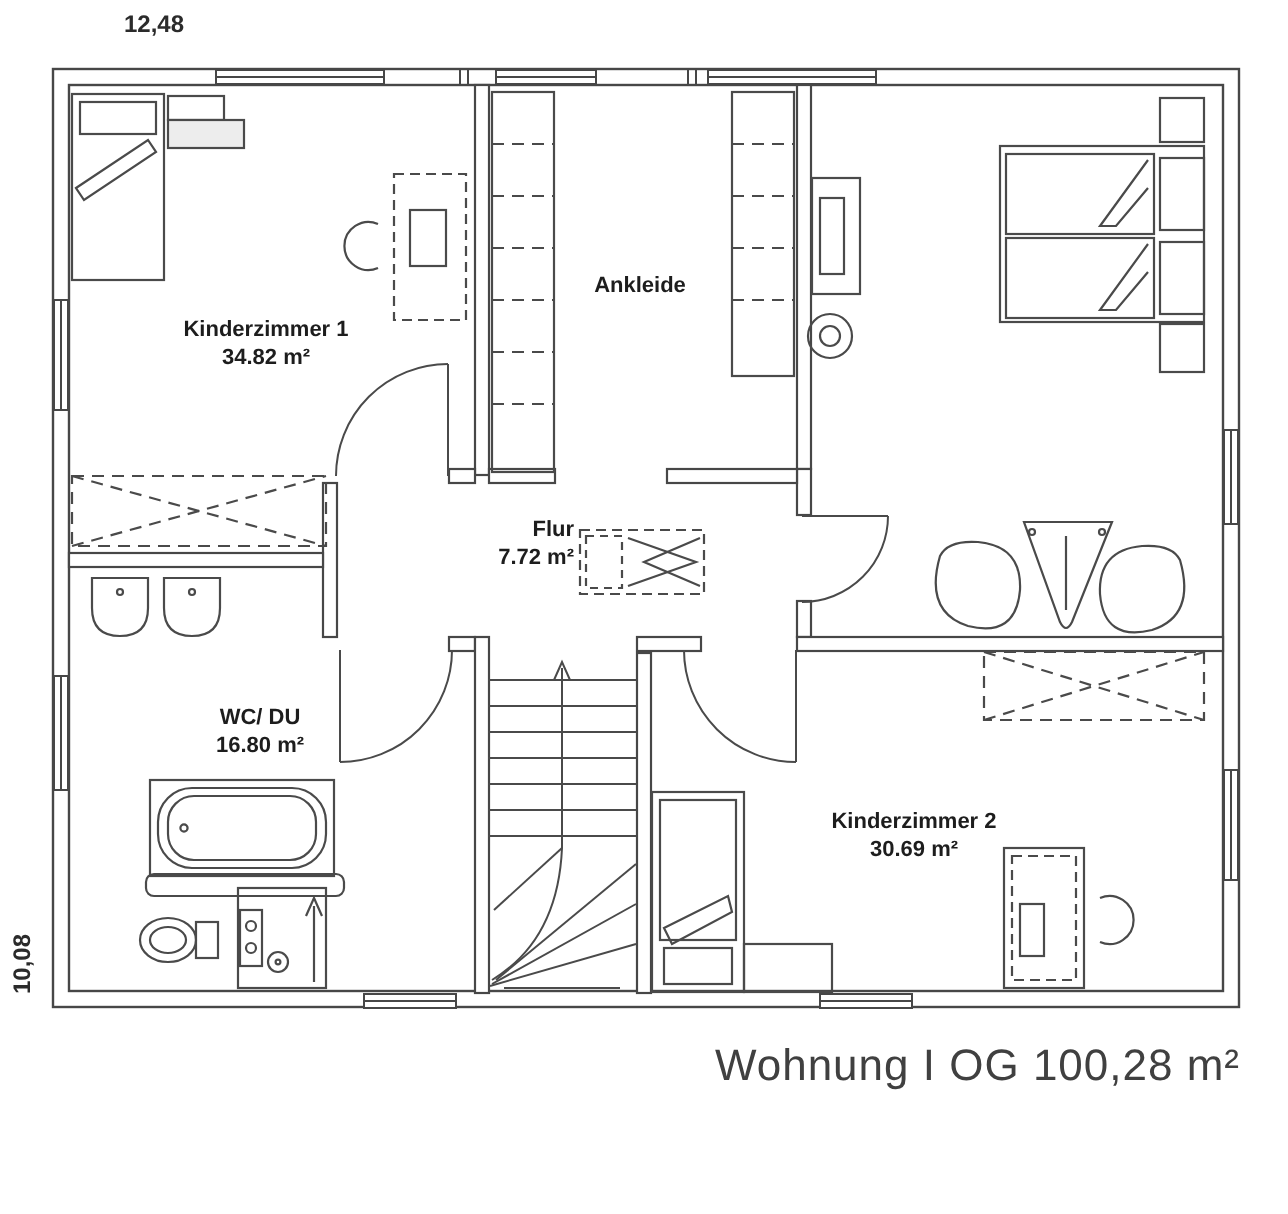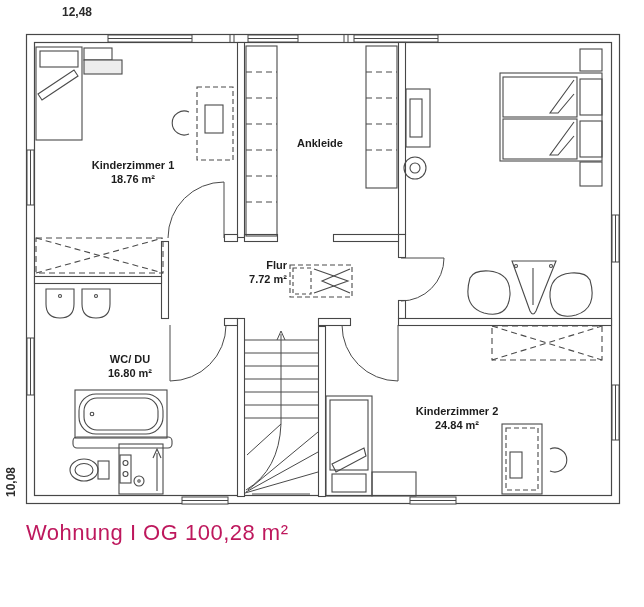--- a/index.html
+++ b/index.html
@@ -5,22 +5,22 @@
   html,body{margin:0;padding:0;background:#fff;}
   .stage{position:relative;width:644px;height:607px;background:#fff;overflow:hidden;
          font-family:"Liberation Sans",sans-serif;}
   svg{position:absolute;left:0;top:0;}
   .room-label{position:absolute;text-align:center;font-size:11px;line-height:14px;
               font-weight:700;color:#1d1d1d;white-space:nowrap;}
   .room-label .area{display:block;font-weight:700;}
   .dim{position:absolute;font-size:12px;font-weight:700;color:#2b2b2b;}
   .dim-left{left:-9px;top:470px;width:40px;transform:rotate(-90deg);}
   .dim-top{left:62px;top:5px;}
-  .caption{position:absolute;left:26px;top:520px;width:594px;text-align:left;
-           font-size:22px;color:#be185d;letter-spacing:0.5px;}
+  .caption{position:absolute;left:26px;top:520px;width:594px;text-align:right;
+           font-size:22px;color:#404040;letter-spacing:0.5px;}
 </style>
 </head>
 <body>
 
 <div class="stage">
 
 <svg width="644" height="607" viewBox="0 0 644 607">
 
   <g stroke="#474747" fill="none" stroke-width="1.2">
     <rect x="26.5" y="34.5" width="593" height="469"></rect>
@@ -240,36 +240,36 @@
   <g stroke="#4a4a4a" stroke-width="1.1" fill="none">
     <rect x="502" y="424" width="40" height="70"></rect>
     <rect x="506" y="428" width="32" height="62" stroke-dasharray="5 3"></rect>
     <rect x="510" y="452" width="12" height="26"></rect>
     <path d="M 550 449 A 12 12 0 1 1 550 471"></path>
   </g>
 </svg>
 
   <div class="room-label" style="left:53px;top:158px;width:160px;">
     <span>Kinderzimmer 1</span>
-    <span class="area">18.76 m²</span>
+    <span class="area">34.82 m²</span>
   </div>
   <div class="room-label" style="left:248px;top:136px;width:120px;margin-left:12px;">
     <span>Ankleide</span>
   </div>
   <div class="room-label" style="left:167px;top:258px;width:120px;text-align:right;">
     <span>Flur</span>
     <span class="area">7.72 m²</span>
   </div>
   <div class="room-label" style="left:70px;top:352px;width:120px;">
     <span>WC/ DU</span>
     <span class="area">16.80 m²</span>
   </div>
   <div class="room-label" style="left:377px;top:404px;width:160px;">
     <span>Kinderzimmer 2</span>
-    <span class="area">24.84 m²</span>
+    <span class="area">30.69 m²</span>
   </div>
 
   <div class="dim dim-top">12,48</div>
   <div class="dim dim-left">10,08</div>
 
   <div class="caption">Wohnung I OG 100,28 m²</div>
 
 </div>
 
 </body></html>

